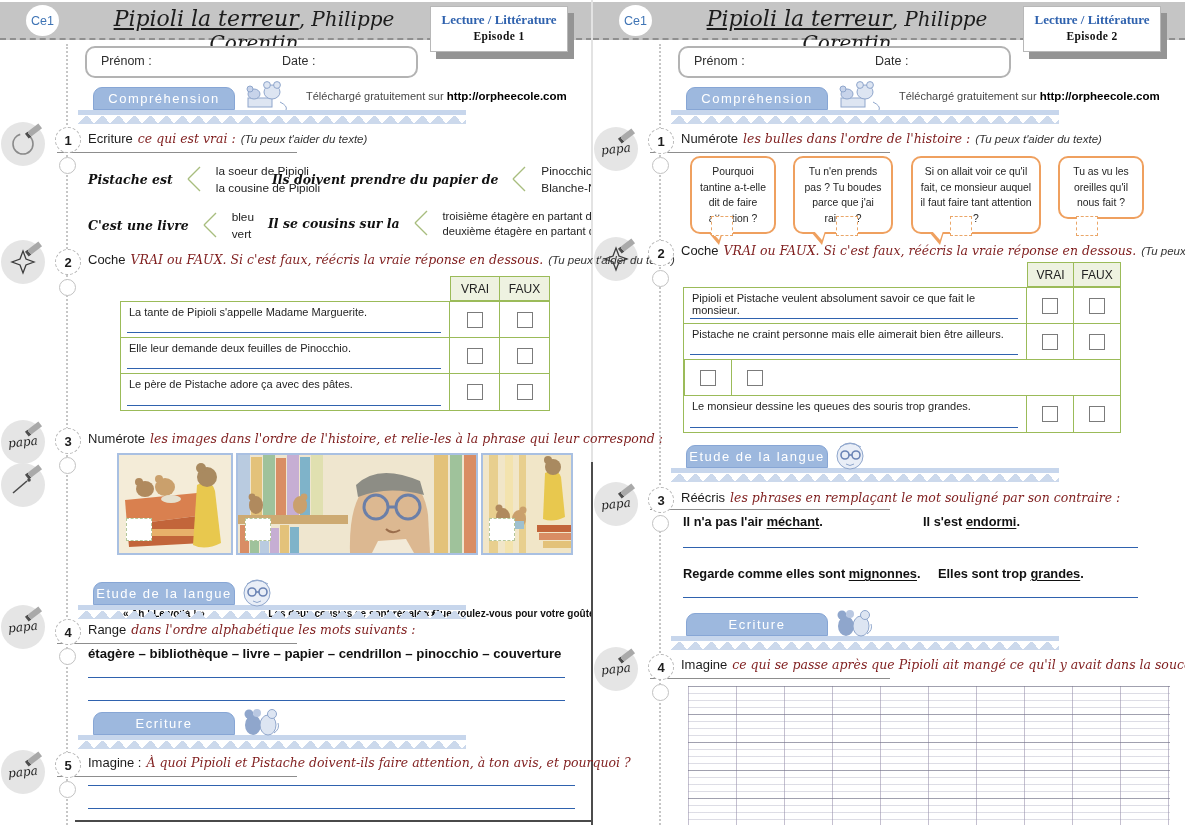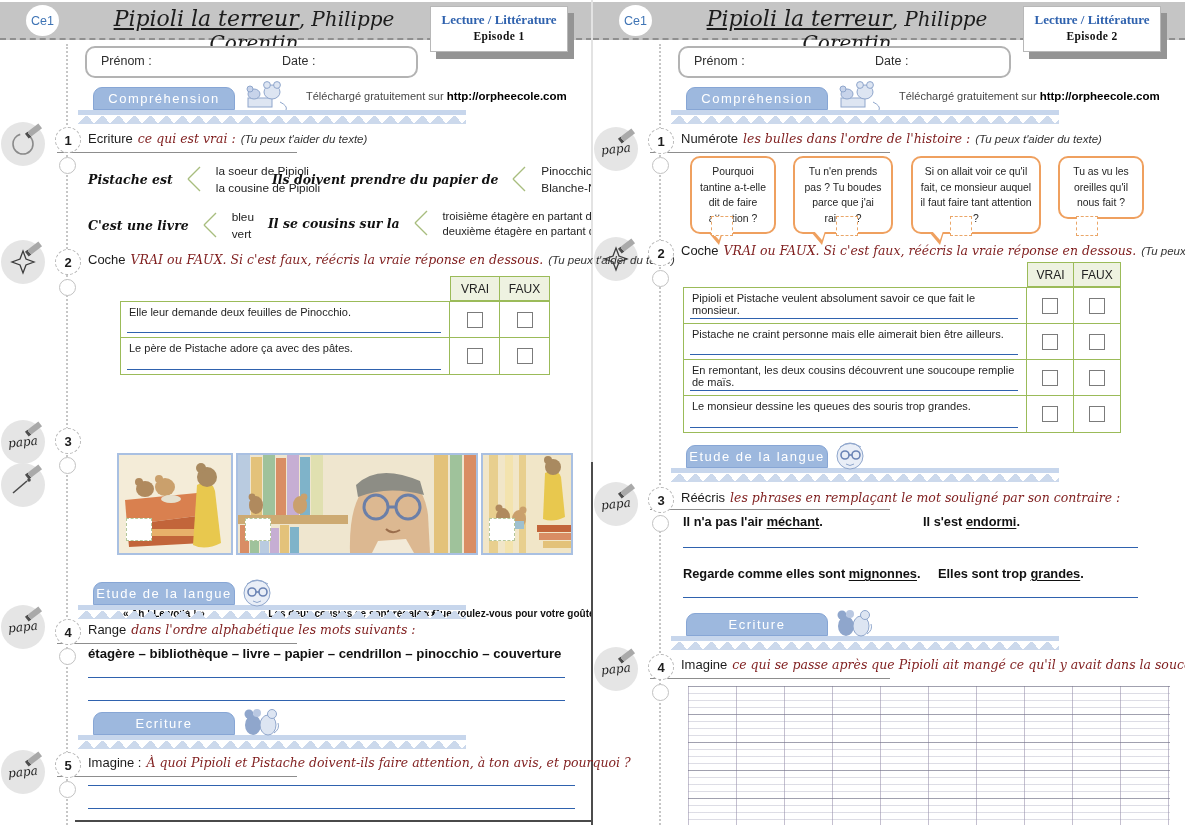--- a/index.html
+++ b/index.html
@@ -237,20 +237,29 @@
     <span class="verb">Coche</span><span class="cursive">VRAI ou FAUX. Si c'est faux, réécris la vraie réponse en dessous.</span><span class="hint">(Tu peux t'aider du texte)</span>
   </div>
   <div class="raildot" style="top:279px"></div>
   <div class="vf" style="left:120px;top:276px;width:430px;height:134px">
     <div class="vf-head">
       <div class="vf-hcell">VRAI</div>
       <div class="vf-hcell">FAUX</div>
     </div>
     <div class="vf-body">
       <div class="vf-row">
+        <div class="vf-st"><span>La tante de Pipioli s'appelle Madame Marguerite.</span><div class="cell-line"></div></div>
+        <div class="vf-cb">
+            <div class="cb"></div>
+          </div>
+        <div class="vf-cb">
+            <div class="cb"></div>
+          </div>
+      </div>
+      <div class="vf-row">
         <div class="vf-st"><span>Elle leur demande deux feuilles de Pinocchio.</span><div class="cell-line"></div></div>
         <div class="vf-cb">
             <div class="cb"></div>
           </div>
         <div class="vf-cb">
             <div class="cb"></div>
           </div>
       </div>
       <div class="vf-row">
         <div class="vf-st"><span>Le père de Pistache adore ça avec des pâtes.</span><div class="cell-line"></div></div>
@@ -258,20 +267,23 @@
             <div class="cb"></div>
           </div>
         <div class="vf-cb">
             <div class="cb"></div>
           </div>
       </div>
     </div>
   </div>
 
   <div class="qnum" style="top:428px">3</div>
+  <div class="qhead" style="left:88px;top:431px">
+    <span class="verb">Numérote</span><span class="cursive">les images dans l'ordre de l'histoire, et relie-les à la phrase qui leur correspond :</span>
+  </div>
   <div class="raildot" style="top:457px"></div>
 
   <div class="story-img" style="left:117px;top:453px;width:116px;height:102px">
     <svg width="112" height="98">
       <rect width="112" height="98" fill="#f4ecd8"></rect>
       <polygon points="6,45 78,38 86,60 8,70" fill="#d9804f"></polygon>
       <polygon points="8,70 86,60 84,88 10,92" fill="#c2653a"></polygon>
       <rect x="12" y="74" width="66" height="7" fill="#e8b06a"></rect>
       <ellipse cx="26" cy="34" rx="9" ry="8" fill="#b08a5e"></ellipse>
         <circle cx="20" cy="27" r="4" fill="#b08a5e"></circle>
@@ -491,21 +503,20 @@
       <div class="vf-row">
         <div class="vf-st"><span>Pistache ne craint personne mais elle aimerait bien être ailleurs.</span><div class="cell-line"></div></div>
         <div class="vf-cb">
             <div class="cb"></div>
           </div>
         <div class="vf-cb">
             <div class="cb"></div>
           </div>
       </div>
       <div class="vf-row">
-        <div class="vf-st"><span>En remontant, les deux cousins découvrent une soucoupe remplie de maïs.</span><div class="cell-line"></div></div>
         <div class="vf-cb">
             <div class="cb"></div>
           </div>
         <div class="vf-cb">
             <div class="cb"></div>
           </div>
       </div>
       <div class="vf-row">
         <div class="vf-st"><span>Le monsieur dessine les queues des souris trop grandes.</span><div class="cell-line"></div></div>
         <div class="vf-cb">

